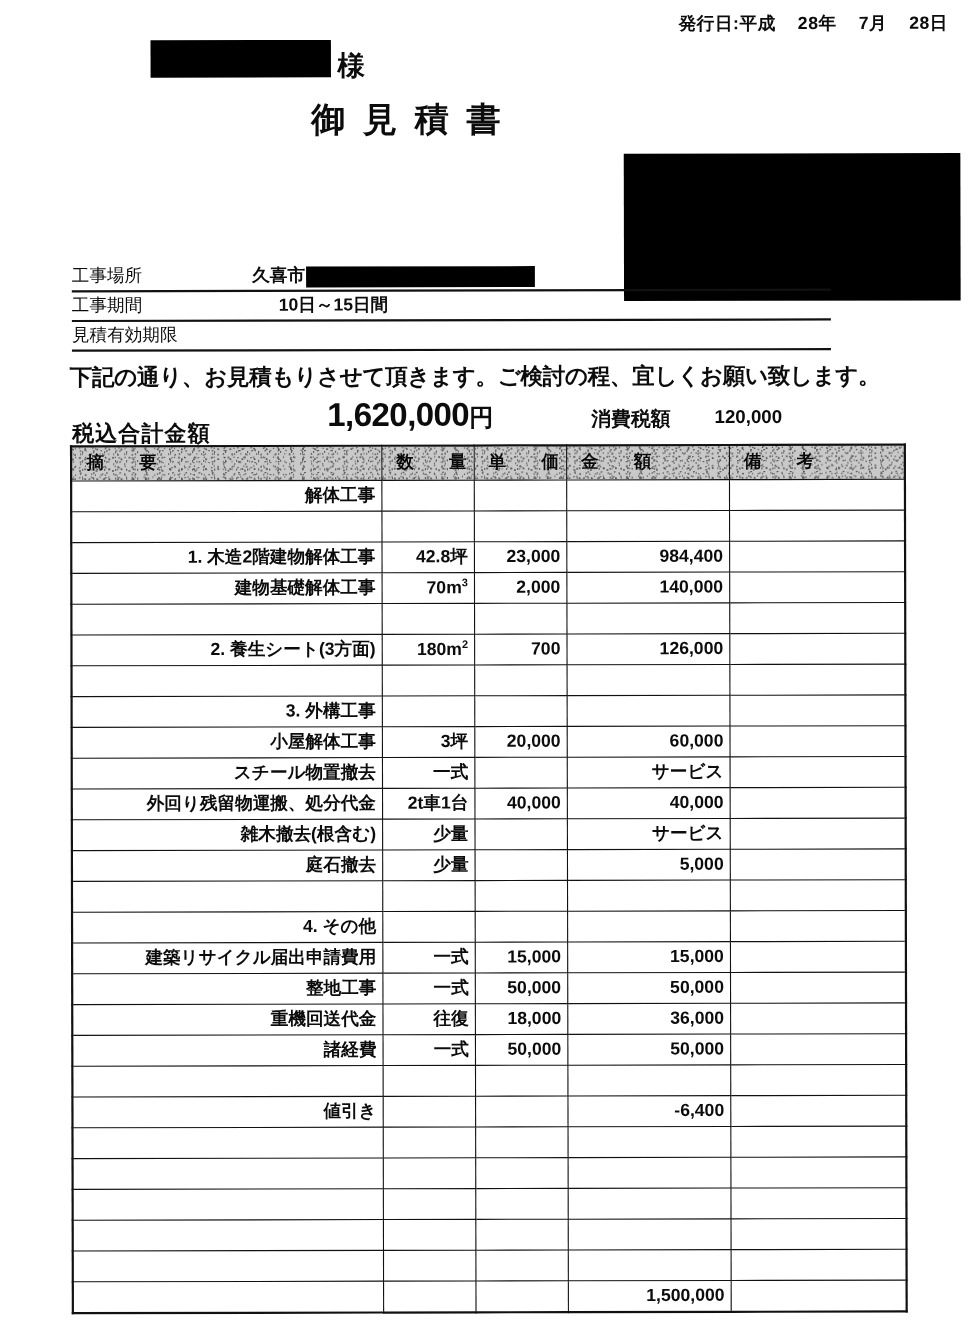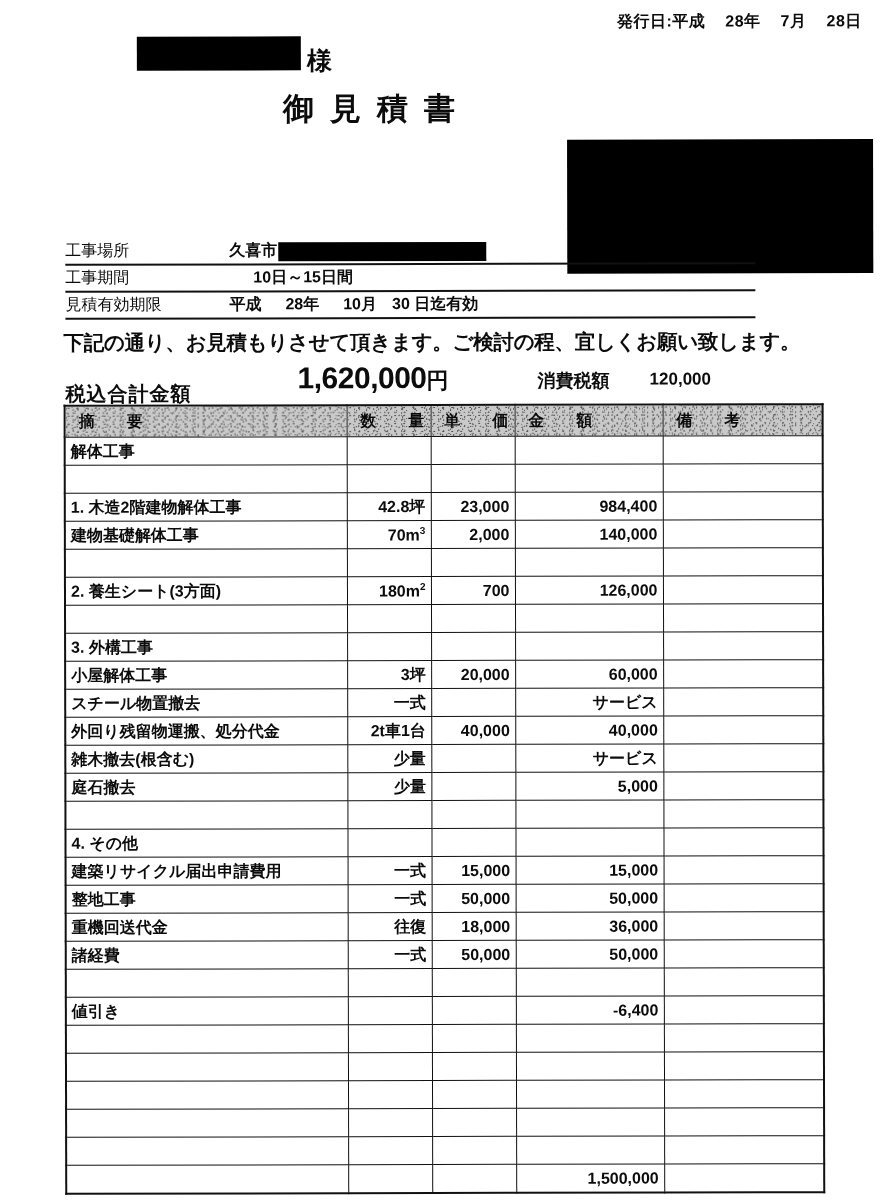--- a/index.html
+++ b/index.html
@@ -214,21 +214,21 @@
       radial-gradient(circle at 77% 70%, #666 0.7px, transparent 0.95px),
       radial-gradient(circle at 89% 28%, #5f5f5f 0.6px, transparent 0.85px),
       radial-gradient(circle at 14% 88%, #777 0.6px, transparent 0.8px),
       radial-gradient(circle at 56% 8%, #6a6a6a 0.6px, transparent 0.8px),
       radial-gradient(circle at 95% 55%, #4a4a4a 0.7px, transparent 0.9px);
     background-size: 11px 9px, 13px 11px, 9px 8px, 15px 12px, 12px 10px, 10px 9px, 14px 11px, 8px 7px, 12px 9px, 10px 8px;
     color: #0a0a0a;
     text-shadow: 0 0 1px rgba(255,255,255,0.55);
   }
 
-  .cell-desc { text-align: left; }
+  .cell-desc { text-align: right; }
   .cell-desc.indent { }
   .cell-desc.section { padding-left: 5px; }
   .cell-group { font-size: 19px; }
   .cell-qty, .cell-unit, .cell-amt { text-align: right; padding-right: 4px; }
   .cell-note { text-align: left; }
   .sup { font-size: 10px; vertical-align: super; }
   .row-empty td { }
   .cell-amt.svc { font-size: 16px; }
 
   
@@ -265,29 +265,20 @@
     <div class="info-row narrow">
       <span class="info-label">工事期間</span>
       <span class="info-value">
         <span class="sp20"></span>
           <span>10日～15日間</span>
       </span>
     </div>
 
     <div class="info-row narrow">
       <span class="info-label">見積有効期限</span>
-      <span class="info-value">
-        <span>平成</span>
-          <span class="sp20"></span>
-          <span>28年</span>
-          <span class="sp20"></span>
-          <span>10月</span>
-          <span class="sp12"></span>
-          <span>30 日迄有効</span>
-      </span>
     </div>
   </div>
 
   <div class="greeting">下記の通り、お見積もりさせて頂きます。ご検討の程、宜しくお願い致します。</div>
 
   <div class="total-line">
     <span class="tl-label">税込合計金額</span>
     <span class="tl-amount"><span>1,620,000</span><span class="yen">円</span></span>
     <span class="tl-tax-label">消費税額</span>
     <span class="tl-tax-value">120,000</span>

